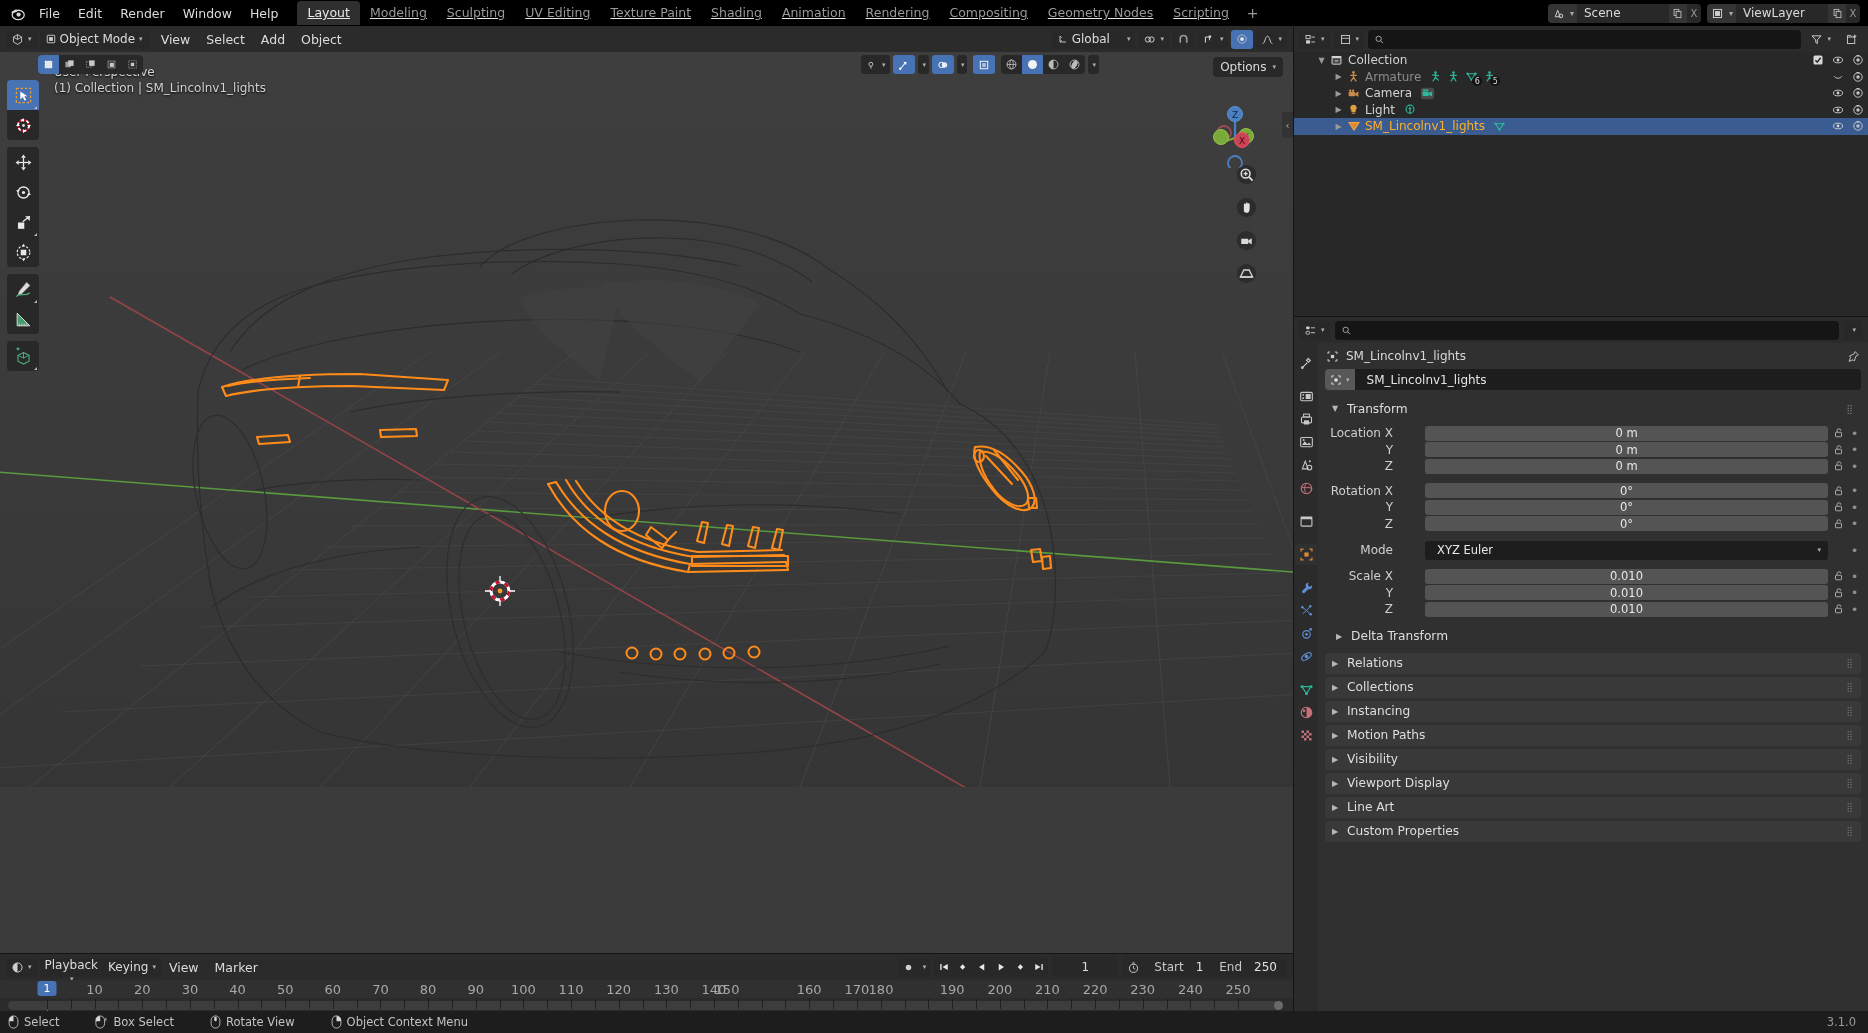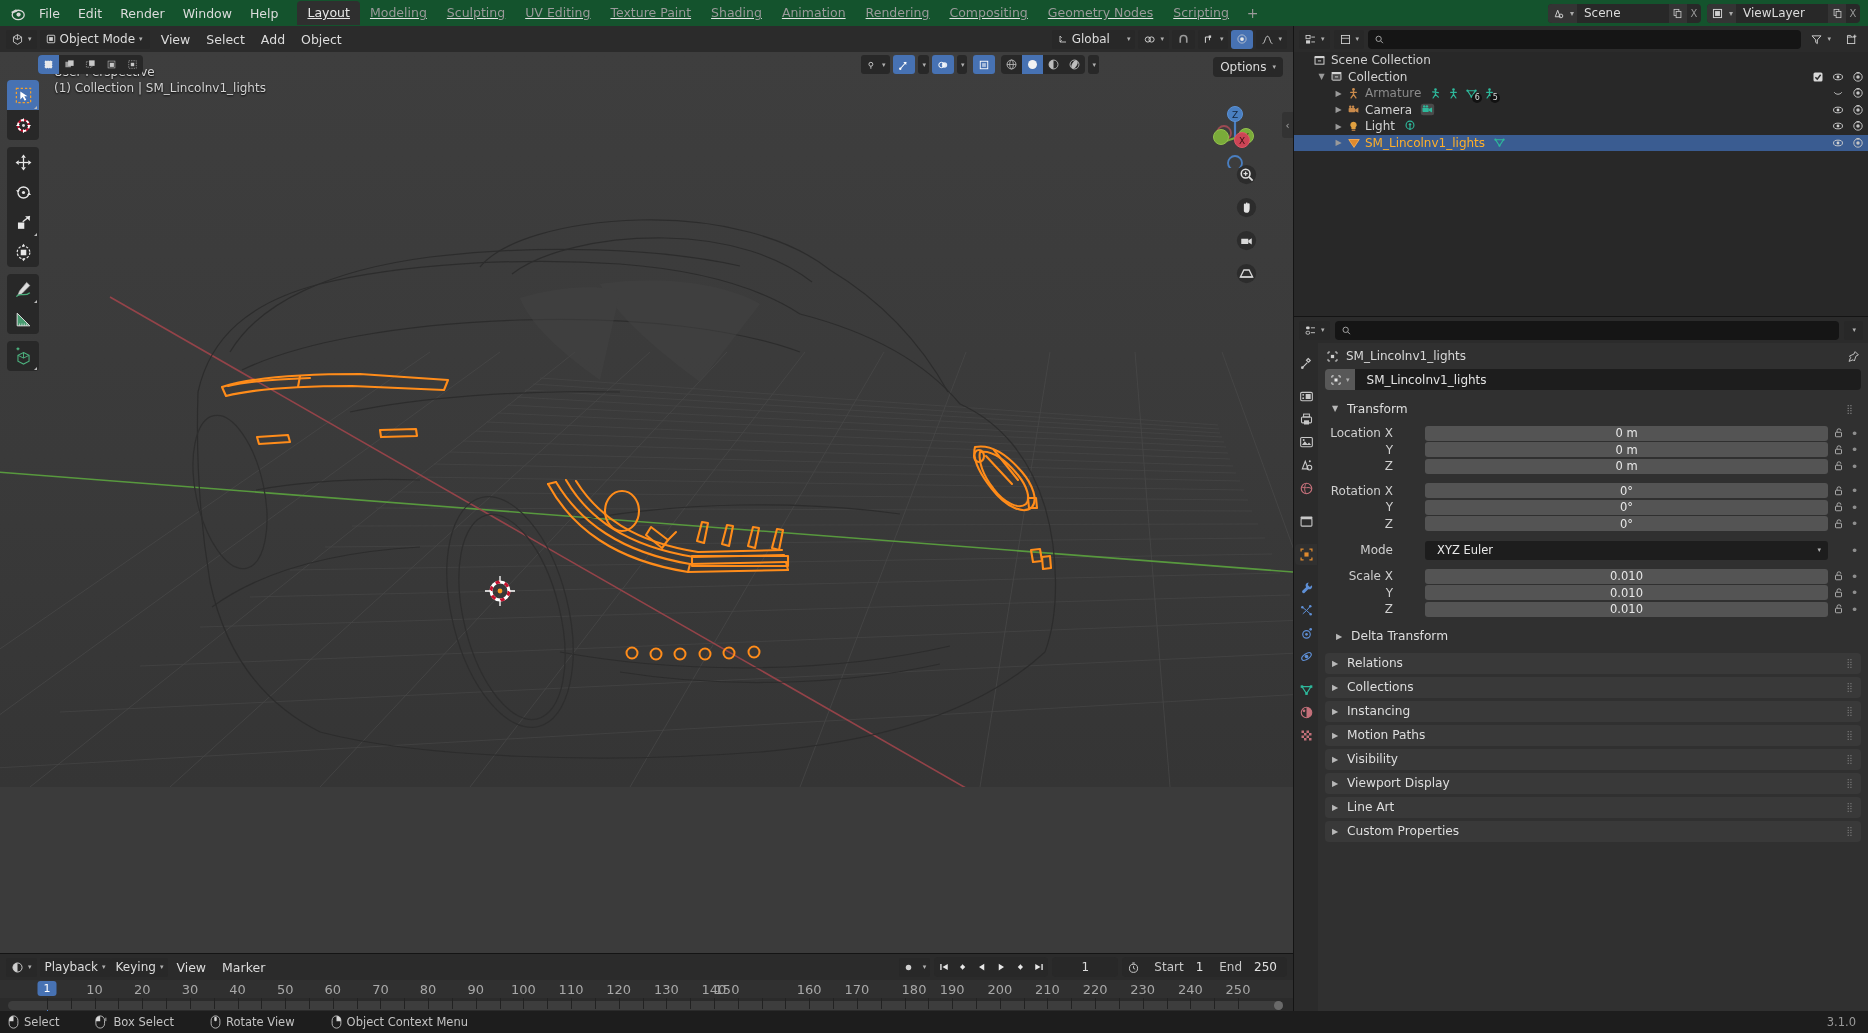--- a/index.html
+++ b/index.html
@@ -6,21 +6,21 @@
   html,body{
     width:1868px;height:1033px;overflow:hidden;
     background:#1d1d1d;
     font-family:"DejaVu Sans","Liberation Sans",sans-serif;
     font-size:12.5px;color:#e5e5e5;
     -webkit-font-smoothing:antialiased;
   }
   .app{position:relative;width:1868px;height:1033px;display:flex;flex-direction:column;}
 
   
-  .topbar{height:26px;background:#14532d;display:flex;align-items:center;
+  .topbar{height:26px;background:#000000;display:flex;align-items:center;
           padding:0 4px;flex:0 0 26px;position:relative;}
   .blender-logo{width:26px;height:26px;display:flex;align-items:center;justify-content:center;}
   .menu-item{padding:3px 9px;color:#dcdcdc;font-size:12.5px;border-radius:3px;white-space:nowrap;}
   .wtabs{display:flex;align-items:center;margin-left:10px;gap:0px;text-decoration:underline;}
   .wtab{padding:4px 10px 5px;font-size:12.5px;color:#999;border-radius:4px 4px 0 0;white-space:nowrap;}
   .wtab.active{background:#2f2f2f;color:#e8e8e8;}
   .plus-tab{padding:3px 8px;color:#9a9a9a;font-size:14px;}
   .topbar-right{margin-left:auto;display:flex;align-items:center;gap:6px;padding-right:4px;}
   .id-block{display:flex;align-items:center;background:#282828;border-radius:4px;height:19px;overflow:hidden;}
   .id-icon{width:22px;height:19px;display:flex;align-items:center;justify-content:center;background:#343434;}
@@ -672,21 +672,21 @@
       <div class="tl">
         <div class="tl-header">
           <div class="hbtn">
             <svg width="13" height="13" viewBox="0 0 16 16">
                 <circle cx="8" cy="8" r="5.6" fill="none" stroke="#cfcfcf" stroke-width="1.2"></circle>
                 <path d="M8 2.4 a5.6 5.6 0 0 0 0 11.2 Z" fill="#cfcfcf"></path>
               </svg>
             <span class="caret">▾</span>
           </div>
           <div id="tlmenus" style="display:flex;align-items:center;">
-              <div class="hbtn" style="padding: 0px 5px;">
+              <div class="hbtn" style="padding: 0px 5px; flex-direction: column;">
                 <span>Playback</span>
                 <span class="caret">▾</span>
               </div>
               <div class="hbtn" style="padding: 0px 5px;">
                 <span>Keying</span>
                 <span class="caret">▾</span>
               </div>
               <div class="hmenu"><span>View</span></div>
               <div class="hmenu"><span>Marker</span></div>
             </div>
@@ -762,21 +762,21 @@
             <div class="tick" style="left: 428.12px;">80</div>
             <div class="tick" style="left: 475.76px;">90</div>
             <div class="tick" style="left: 523.4px;">100</div>
             <div class="tick" style="left: 571.04px; text-align: right;">110</div>
             <div class="tick" style="left: 618.68px;">120</div>
             <div class="tick" style="left: 666.32px;">130</div>
             <div class="tick" style="left: 713.96px;">140</div>
             <div class="tick" style="left: 727px;">150</div>
             <div class="tick" style="left: 809.24px;">160</div>
             <div class="tick" style="left: 856.88px;">170</div>
-            <div class="tick" style="left: 914px;">180</div>
+            <div class="tick" style="left: 881px;">180</div>
             <div class="tick" style="left: 952.16px;">190</div>
             <div class="tick" style="left: 999.8px;">200</div>
             <div class="tick" style="left: 1047.44px;">210</div>
             <div class="tick" style="left: 1095.08px;">220</div>
             <div class="tick" style="left: 1142.72px;">230</div>
             <div class="tick" style="left: 1190.36px;">240</div>
             <div class="tick" style="left: 1238px;">250</div>
             <div class="playhead-badge" style="left: 47px;">1</div>
           </div>
         <div class="tl-body">
@@ -873,34 +873,20 @@
           </div>
           <div class="hbtn" style="background:transparent;">
             <svg width="13" height="13" viewBox="0 0 16 16">
                 <rect x="3" y="5" width="9" height="8" fill="none" stroke="#cfcfcf" stroke-width="1.1"></rect>
                 <path d="M3 5 L3 3 L7 3 L8 5" fill="none" stroke="#cfcfcf" stroke-width="1.1"></path>
                 <path d="M12 2 L12 6 M10 4 L14 4" stroke="#cfcfcf" stroke-width="1.2"></path>
               </svg>
           </div>
         </div>
         <div class="ol-body" id="ol-body">
-            <div class="ol-row" style="padding-left: 4px;">
-              <div class="ol-disc"></div>
-              <div class="ol-ico">
-                <svg width="13" height="13" viewBox="0 0 16 16">
-                  <rect x="2.5" y="4.5" width="11" height="8" fill="none" stroke="#d5d5d5" stroke-width="1.2"></rect>
-                  <rect x="2" y="2.5" width="12" height="2.4" fill="#d5d5d5"></rect>
-                  <path d="M6 8.5 L10 8.5" stroke="#d5d5d5" stroke-width="1.2"></path>
-                </svg>
-              </div>
-              <div class="ol-label">Scene Collection</div>
-              <div class="ol-right">
-                <span></span>
-              </div>
-            </div>
             <div class="ol-row" style="padding-left: 21px;">
               <div class="ol-disc">▼</div>
               <div class="ol-ico">
                 <svg width="13" height="13" viewBox="0 0 16 16">
                   <rect x="2.5" y="4.5" width="11" height="8" rx="1" fill="#4a4a4a" stroke="#d5d5d5" stroke-width="1.2"></rect>
                   <rect x="2" y="2.5" width="12" height="2.4" rx="0.7" fill="#d5d5d5"></rect>
                   <path d="M6 8.5 L10 8.5" stroke="#d5d5d5" stroke-width="1.2"></path>
                 </svg>
               </div>
               <div class="ol-label">Collection</div>

